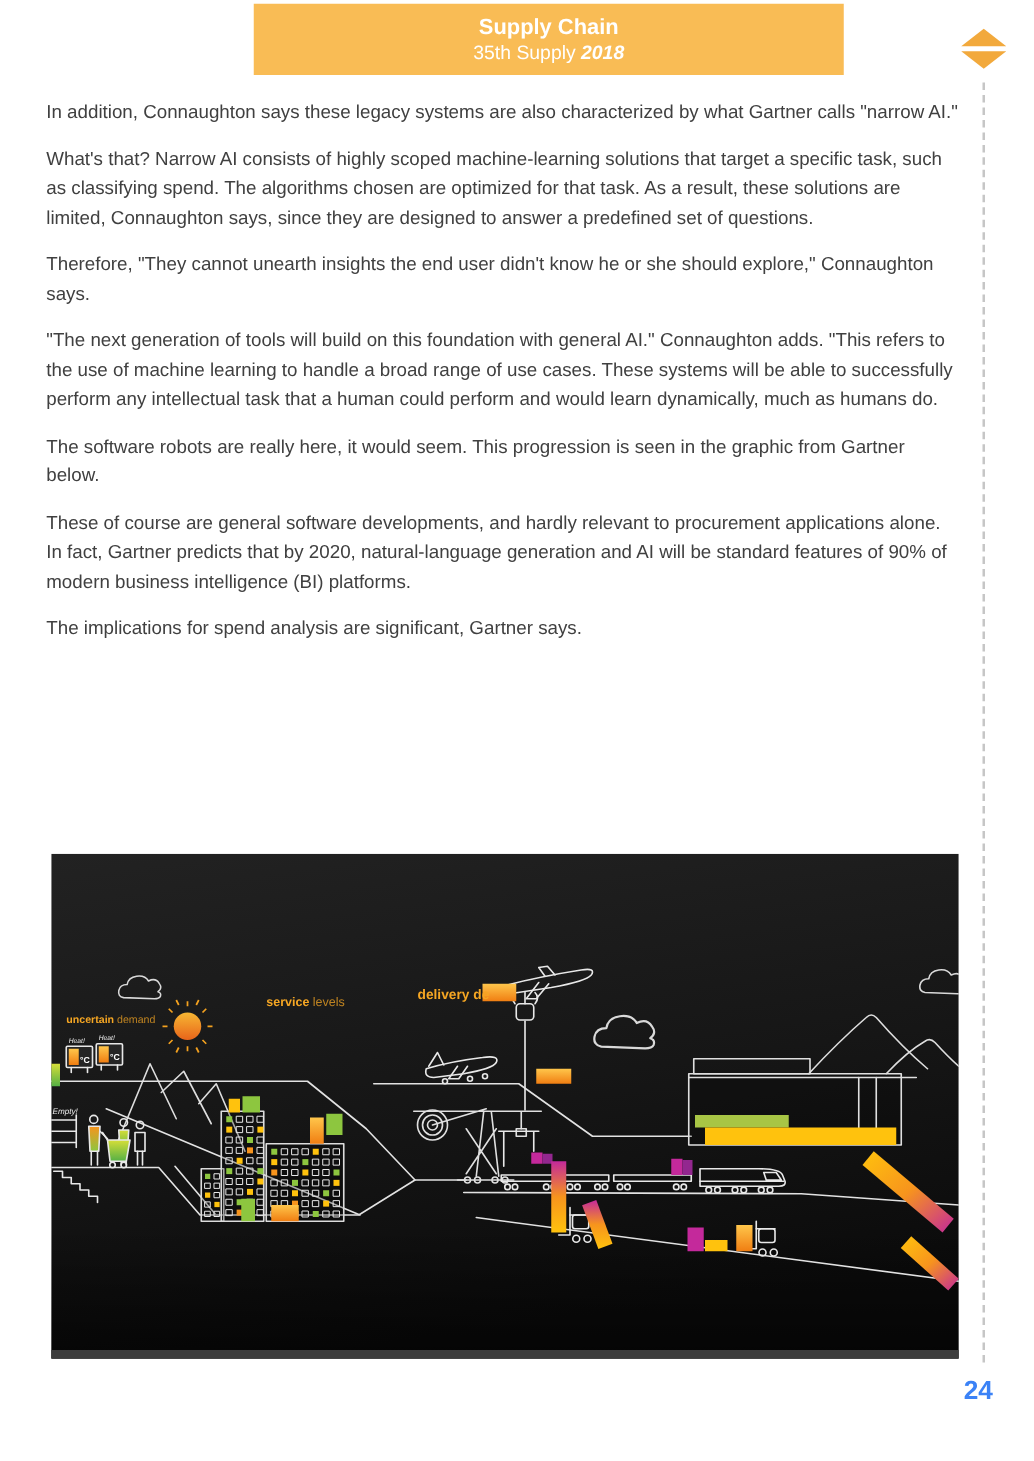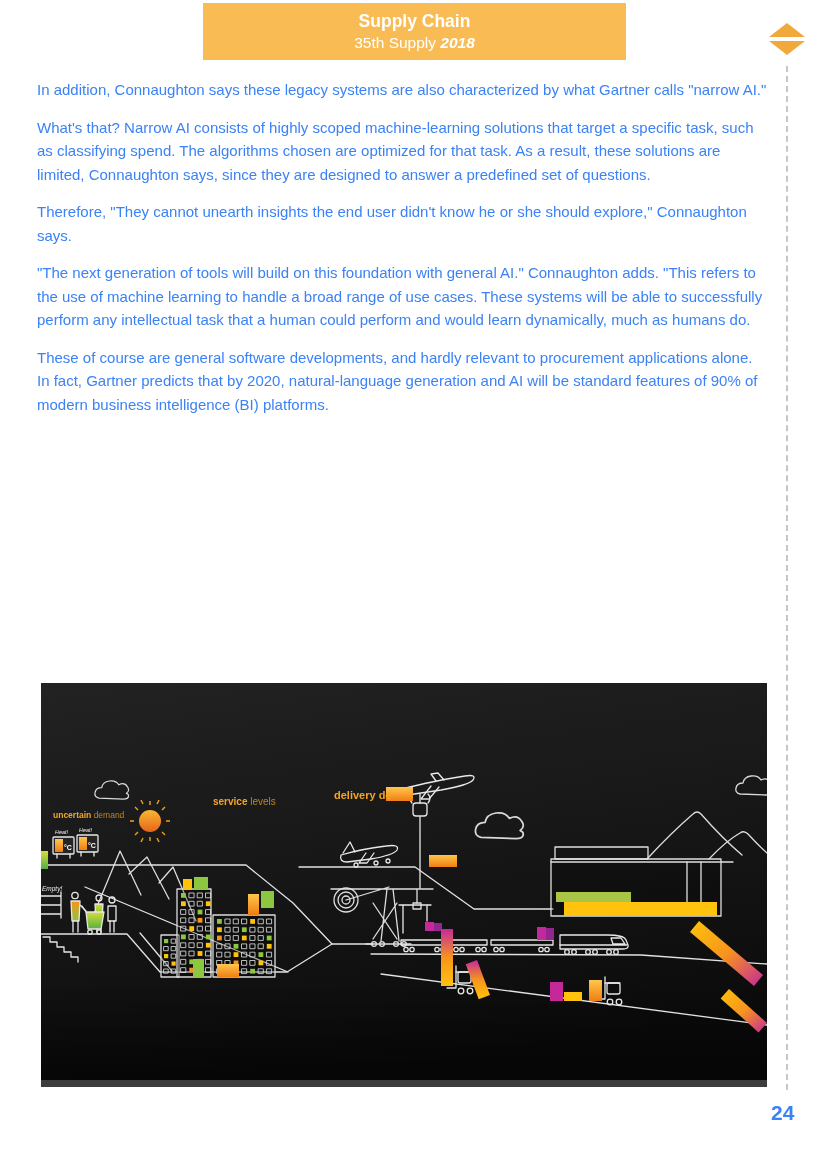--- a/index.html
+++ b/index.html
@@ -1,31 +1,31 @@
 <!DOCTYPE html>
 <html><head>
 <meta charset="utf-8">
 <style>
   html,body{margin:0;padding:0;background:#ffffff;}
   .page{position:relative;width:827px;height:1169px;background:#ffffff;overflow:hidden;
         font-family:"Liberation Sans",sans-serif;}
-  .banner{position:absolute;left:203px;top:3px;width:423px;height:57px;background:#F9BC55;
+  .banner{position:absolute;left:203px;top:3px;width:472px;height:57px;background:#F9BC55;
           color:#ffffff;display:flex;flex-direction:column;align-items:center;justify-content:center;
           line-height:1.25;}
   .banner .l1{font-size:17.5px;font-weight:bold;}
   .banner .l2{font-size:15.5px;font-weight:normal;}
   .banner .l2 .yr{font-weight:bold;font-style:italic;}
   .diamond{position:absolute;left:769px;top:23px;width:36px;height:33px;cursor:pointer;}
   .tri-up{width:0;height:0;border-left:18px solid transparent;border-right:18px solid transparent;
           border-bottom:14px solid #F2A93C;}
   .tri-down{width:0;height:0;border-left:18px solid transparent;border-right:18px solid transparent;
           border-top:14px solid #F2A93C;margin-top:4px;}
   .vline{position:absolute;left:786px;top:66px;height:1024px;width:0;
          border-left:2px dashed #C6C6C6;}
-  .content{position:absolute;left:37px;top:78px;width:731px;color:#3b82f6;
+  .content{position:absolute;left:37px;top:78px;width:731px;color:#404040;
            font-size:15px;line-height:23.5px;}
   .content p{margin:0 0 14px 0;}
   .figure{position:absolute;left:41px;top:683px;width:726px;height:404px;}
   .figure svg{display:block;}
   .pagenum{position:absolute;left:771px;top:1101px;width:46px;text-align:left;
            font-size:21px;font-weight:600;color:#3b82f6;}
 </style>
 </head>
 <body>
 
@@ -41,21 +41,23 @@
     <div class="tri-down"></div>
   </div>
 
   <div class="vline"></div>
 
   <div class="content">
     <p>In addition, Connaughton says these legacy systems are also characterized by what Gartner calls "narrow AI."</p>
     <p>What's that? Narrow AI consists of highly scoped machine-learning solutions that target a specific task, such as classifying spend. The algorithms chosen are optimized for that task. As a result, these solutions are limited, Connaughton says, since they are designed to answer a predefined set of questions.</p>
     <p>Therefore, "They cannot unearth insights the end user didn't know he or she should explore," Connaughton says.</p>
     <p>"The next generation of tools will build on this foundation with general AI." Connaughton adds. "This refers to the use of machine learning to handle a broad range of use cases. These systems will be able to successfully perform any intellectual task that a human could perform and would learn dynamically, much as humans do.</p>
+    <p>The software robots are really here, it would seem. This progression is seen in the graphic from Gartner below.</p>
     <p>These of course are general software developments, and hardly relevant to procurement applications alone. In fact, Gartner predicts that by 2020, natural-language generation and AI will be standard features of 90% of modern business intelligence (BI) platforms.</p>
+    <p>The implications for spend analysis are significant, Gartner says.</p>
   </div>
 
   <div class="figure">
     <svg width="726" height="404" viewBox="0 0 726 404" xmlns="http://www.w3.org/2000/svg">
       <defs>
         <linearGradient id="bgG" x1="0" y1="0" x2="0.25" y2="1">
           <stop offset="0" stop-color="#222222"></stop>
             <stop offset="0.55" stop-color="#161616"></stop>
             <stop offset="1" stop-color="#0b0b0b"></stop>
         </linearGradient>

